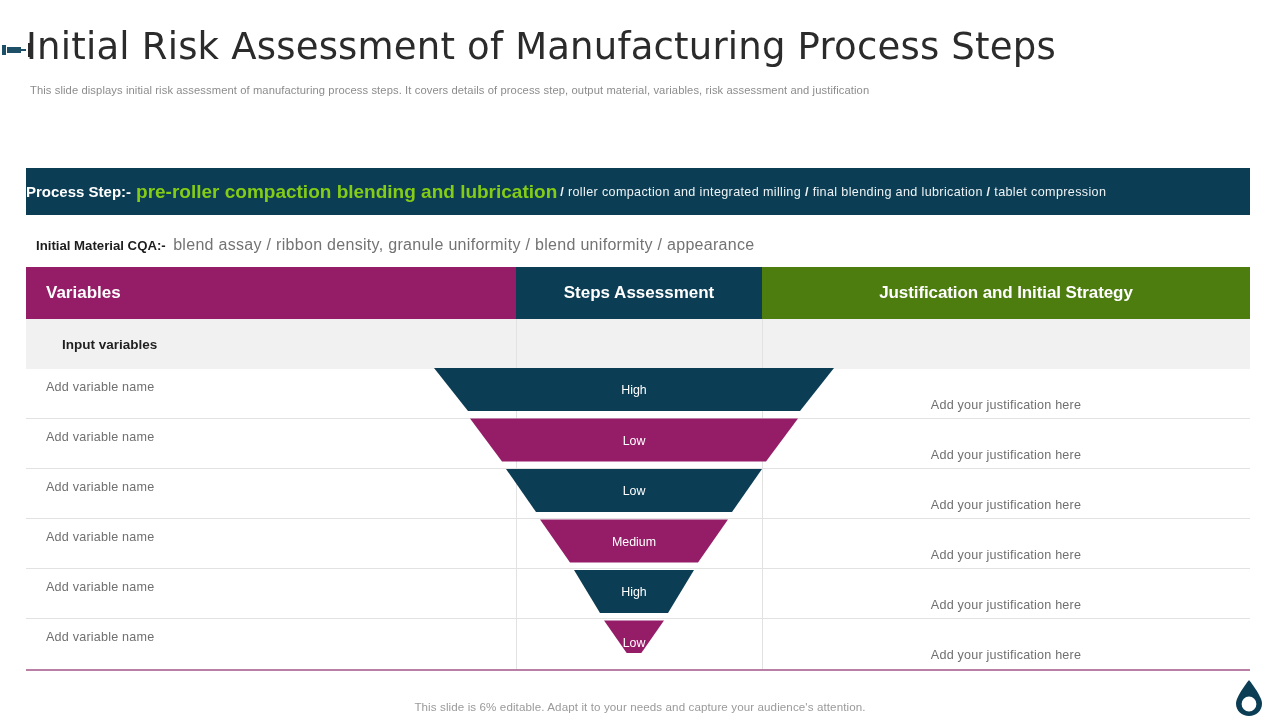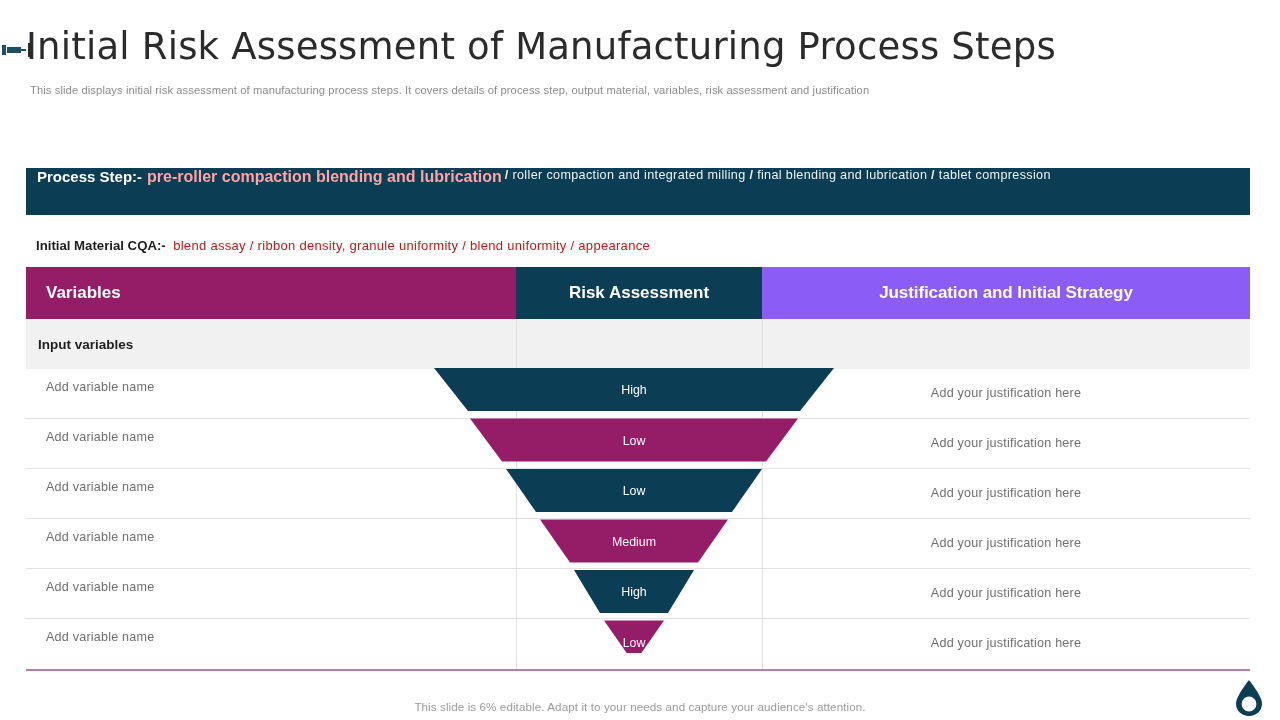--- a/index.html
+++ b/index.html
@@ -55,32 +55,32 @@
 
   
   .process-step-bar {
     position: absolute;
     left: 26px;
     top: 168px;
     width: 1224px;
     height: 47px;
     background: #0b3d54;
     display: flex;
-    box-sizing: border-box;
-    padding-left: 11px;
+    align-items: center;
+    box-sizing: border-box;
   }
   .process-step-label {
     color: #ffffff;
     font-size: 15px;
     font-weight: bold;
     white-space: nowrap;
   }
   .process-step-primary {
-    color: #fca5a5;
-    font-size: 16px;
+    color: #84cc16;
+    font-size: 19px;
     font-weight: bold;
     white-space: nowrap;
     margin-left: 5px;
   }
   .process-step-rest {
     color: #eef3f5;
     font-size: 12.6px;
     font-weight: 400;
     white-space: nowrap;
     margin-left: 3px;
@@ -94,22 +94,22 @@
     left: 36px;
     top: 236px;
     white-space: nowrap;
   }
   .output-cqa-label {
     font-size: 13.2px;
     font-weight: bold;
     color: #1d1d1d;
   }
   .output-cqa-value {
-    font-size: 13px;
-    color: #b91c1c;
+    font-size: 16px;
+    color: #737373;
     letter-spacing: 0.3px;
     margin-left: 3px;
   }
 
   
   .risk-table {
     position: absolute;
     left: 26px;
     top: 267px;
     width: 1224px;
@@ -142,35 +142,35 @@
   }
   .th-risk {
     left: 490px;
     width: 246px;
     background: #0b3d54;
     justify-content: center;
   }
   .th-justification {
     left: 736px;
     width: 488px;
-    background: #8b5cf6;
+    background: #4d7c0f;
     justify-content: center;
     letter-spacing: -0.1px;
   }
 
   .section-row {
     position: absolute;
     left: 0;
     top: 52px;
     width: 1224px;
     height: 50px;
     background: #f1f1f1;
     display: flex;
     align-items: center;
-    padding-left: 12px;
+    padding-left: 36px;
     box-sizing: border-box;
   }
   .section-row-label {
     font-size: 13.5px;
     font-weight: bold;
     color: #1f1f1f;
   }
 
   .body-rows {
     position: absolute;
@@ -196,21 +196,21 @@
     align-items: center;
     padding-left: 20px;
     box-sizing: border-box;
     font-size: 12.6px;
     color: #707070;
     letter-spacing: 0.2px;
   }
   .cell-justification {
     position: absolute;
     left: 736px;
-    top: 0;
+    top: 12px;
     width: 488px;
     height: 48px;
     display: flex;
     align-items: center;
     justify-content: center;
     box-sizing: border-box;
     font-size: 12.6px;
     color: #707070;
     letter-spacing: 0.2px;
   }
@@ -290,21 +290,21 @@
 
 <div class="output-cqa">
   <span class="output-cqa-label">Initial Material CQA:-</span>
   <span class="output-cqa-value">blend  assay / ribbon  density, granule  uniformity / blend  uniformity  / appearance</span>
 </div>
 
 <div class="risk-table">
 
   <div class="table-header">
     <div class="th-cell th-variables">Variables</div>
-    <div class="th-cell th-risk">Risk Assessment</div>
+    <div class="th-cell th-risk">Steps Assessment</div>
     <div class="th-cell th-justification">Justification and Initial Strategy</div>
   </div>
 
   <div class="section-row">
     <span class="section-row-label">Input variables</span>
   </div>
 
   <div class="col-divider left"></div>
   <div class="col-divider right"></div>
 

